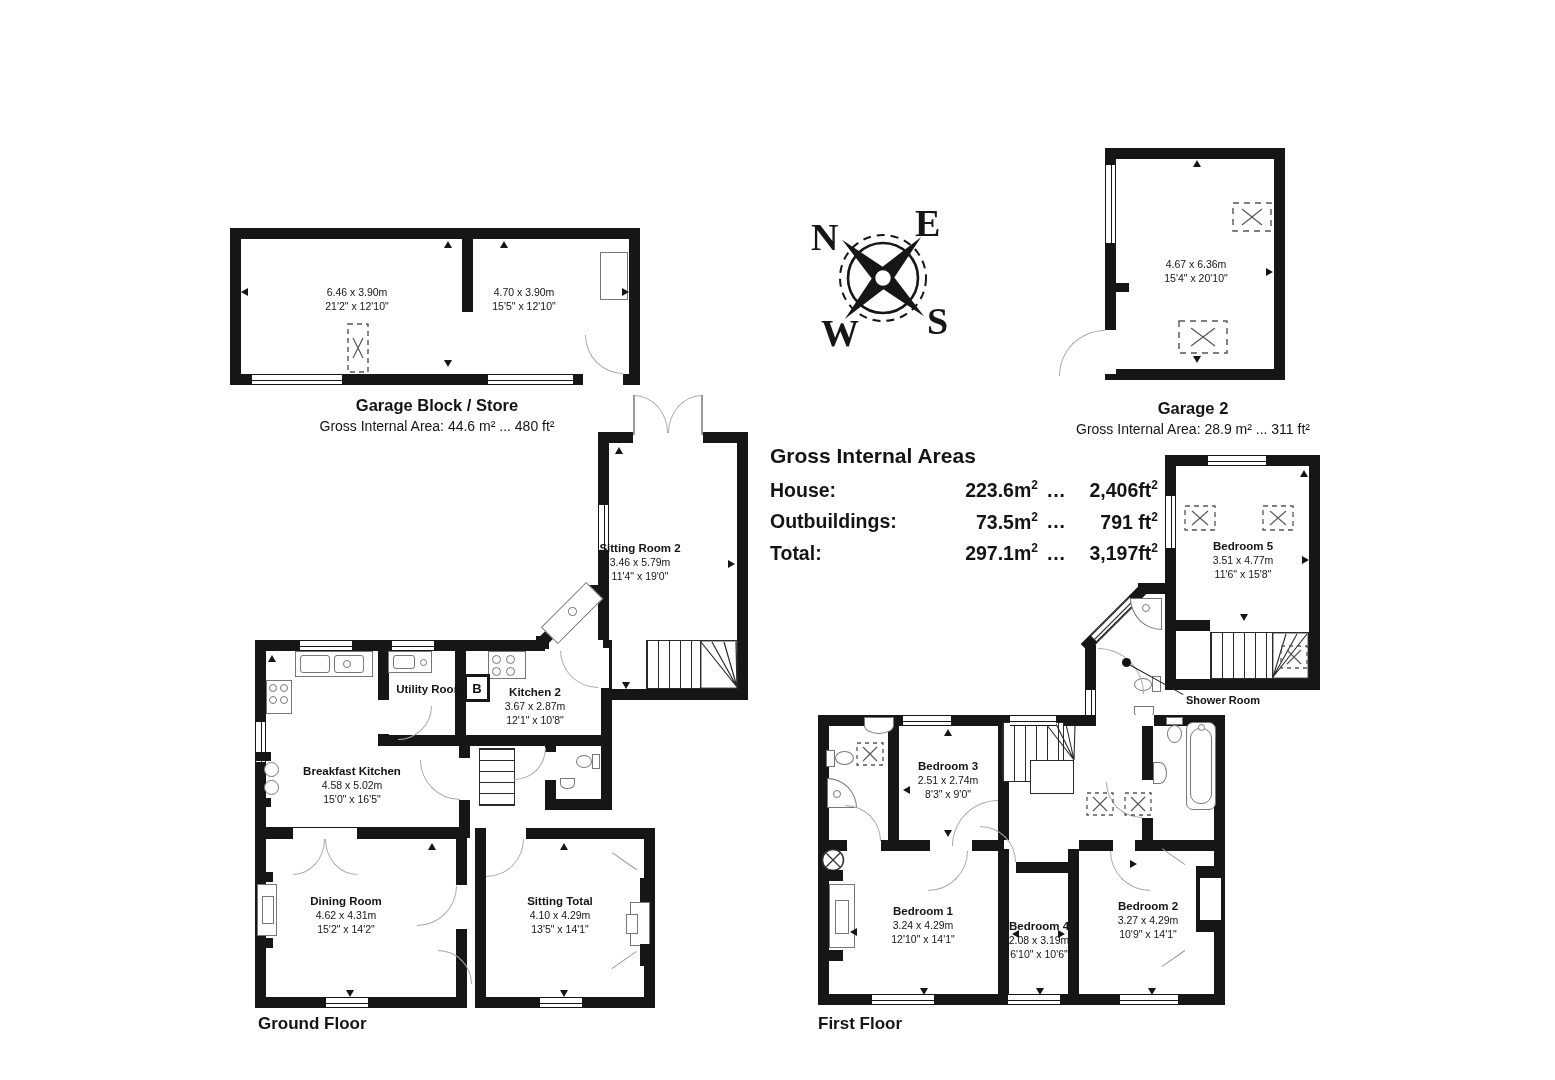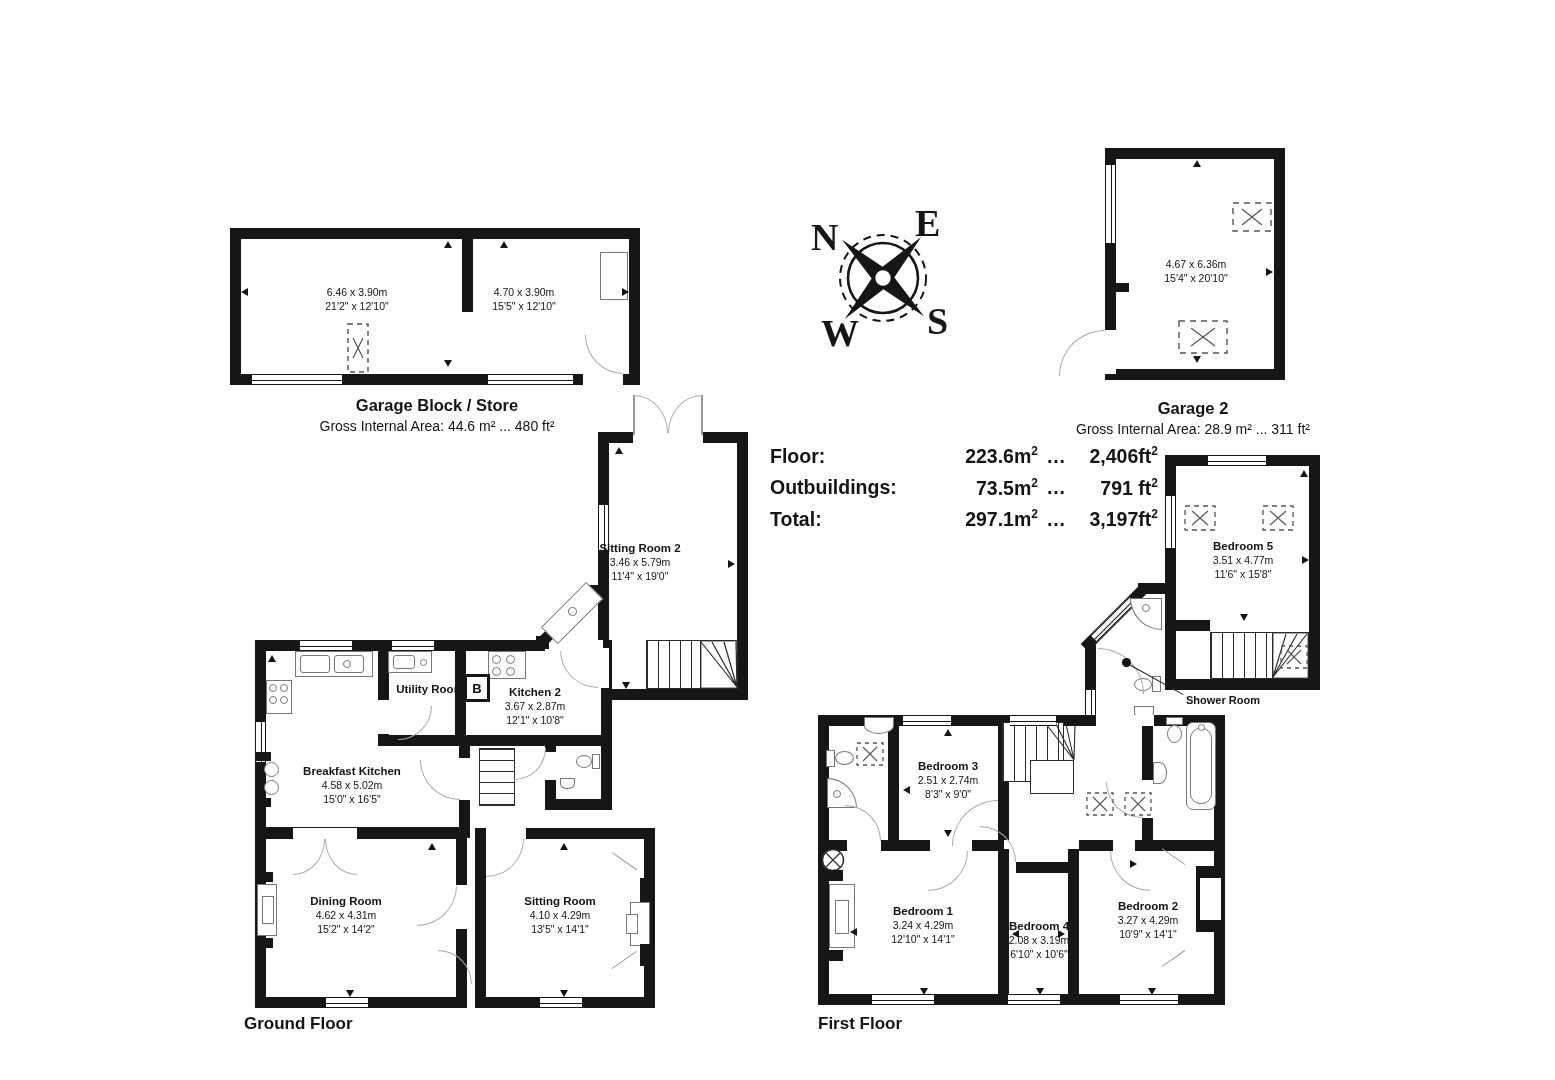--- a/index.html
+++ b/index.html
@@ -124,22 +124,23 @@
     <div class="cap" style="left:1193px;top:399px">
       <b>Garage 2</b>
       <div>Gross Internal Area: 28.9 m² ... 311 ft²</div>
     </div>
     <div class="au" style="left:1193px;top:160px"></div>
     <div class="ar" style="left:1266px;top:268px"></div>
     <div class="ad" style="left:1193px;top:356px"></div>
   </div>
 
   <div class="areas">
+    <h2>Gross Internal Areas</h2>
     <div class="arow">
-      <div class="lb">Floor:</div>
+      <div class="lb">House:</div>
       <div class="mv"><span>223.6m</span><sup>2</sup></div>
       <div class="dt">…</div>
       <div class="iv"><span>2,406ft</span><sup>2</sup></div>
     </div>
     <div class="arow">
       <div class="lb">Outbuildings:</div>
       <div class="mv"><span>73.5m</span><sup>2</sup></div>
       <div class="dt">…</div>
       <div class="iv"><span>791 ft</span><sup>2</sup></div>
     </div>
@@ -266,28 +267,28 @@
     <div class="gap" style="left:486px;top:828px;width:40px;height:11px"></div>
     <div class="arc arc-br" style="left:486px;top:839px;width:38px;height:38px"></div>
     <div class="win-h" style="left:540px;top:997px;width:42px;height:11px"></div>
     <div class="wall" style="left:640px;top:878px;width:15px;height:26px"></div>
     <div class="fix" style="left:630px;top:902px;width:20px;height:44px"></div>
     <div class="fix" style="left:626px;top:914px;width:12px;height:20px"></div>
     <div class="wall" style="left:640px;top:944px;width:15px;height:22px"></div>
     <div class="diagline" style="left:612px;top:852px;width:30px;transform:rotate(35deg)"></div>
     <div class="diagline" style="left:612px;top:968px;width:30px;transform:rotate(-35deg)"></div>
     <div class="rl" style="left:560px;top:915px">
-      <b>Sitting Room</b>
+      <b>Sitting Total</b>
       <span>4.10 x 4.29m</span>
       <span>13'5" x 14'1"</span>
     </div>
     <div class="au" style="left:560px;top:843px"></div>
     <div class="ad" style="left:560px;top:990px"></div>
 
-    <div class="floor" style="left:244px;top:1014px">Ground Floor</div>
+    <div class="floor" style="left:258px;top:1014px">Ground Floor</div>
   </div>
 
   <div>
 
     <div class="room" style="left:1165px;top:455px;width:155px;height:235px"></div>
     <div class="win-h" style="left:1208px;top:455px;width:58px;height:11px"></div>
     <div class="win-v" style="left:1165px;top:496px;width:11px;height:52px"></div>
     <svg class="xbox" style="left:1184px;top:505px" width="32" height="26" viewBox="0 0 32 26">
       <rect x="1" y="1" width="30" height="24" fill="none" stroke="#555" stroke-width="1.3" stroke-dasharray="5 4"></rect>
       <path d="M8 6 L24 20 M24 6 L8 20" stroke="#555" stroke-width="1.1" fill="none"></path>

